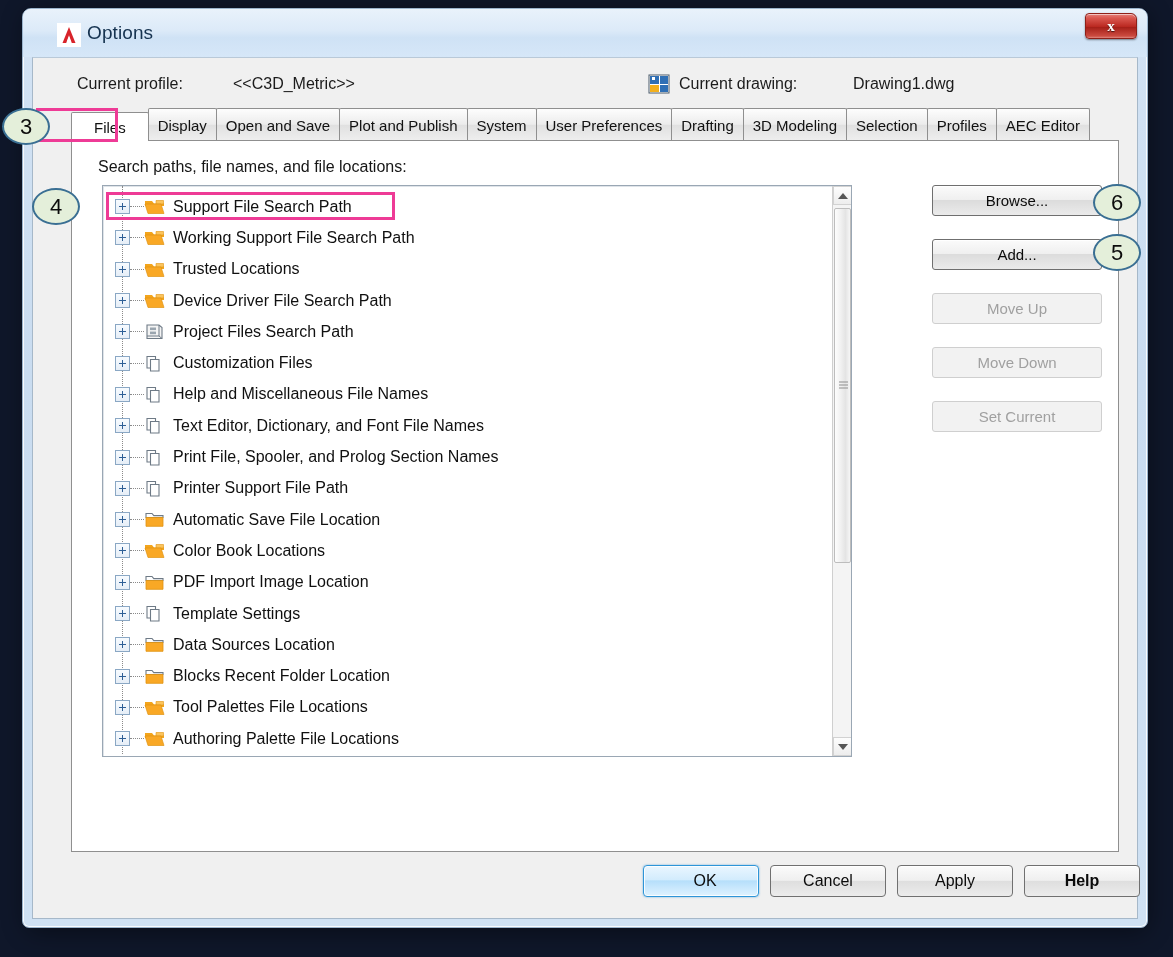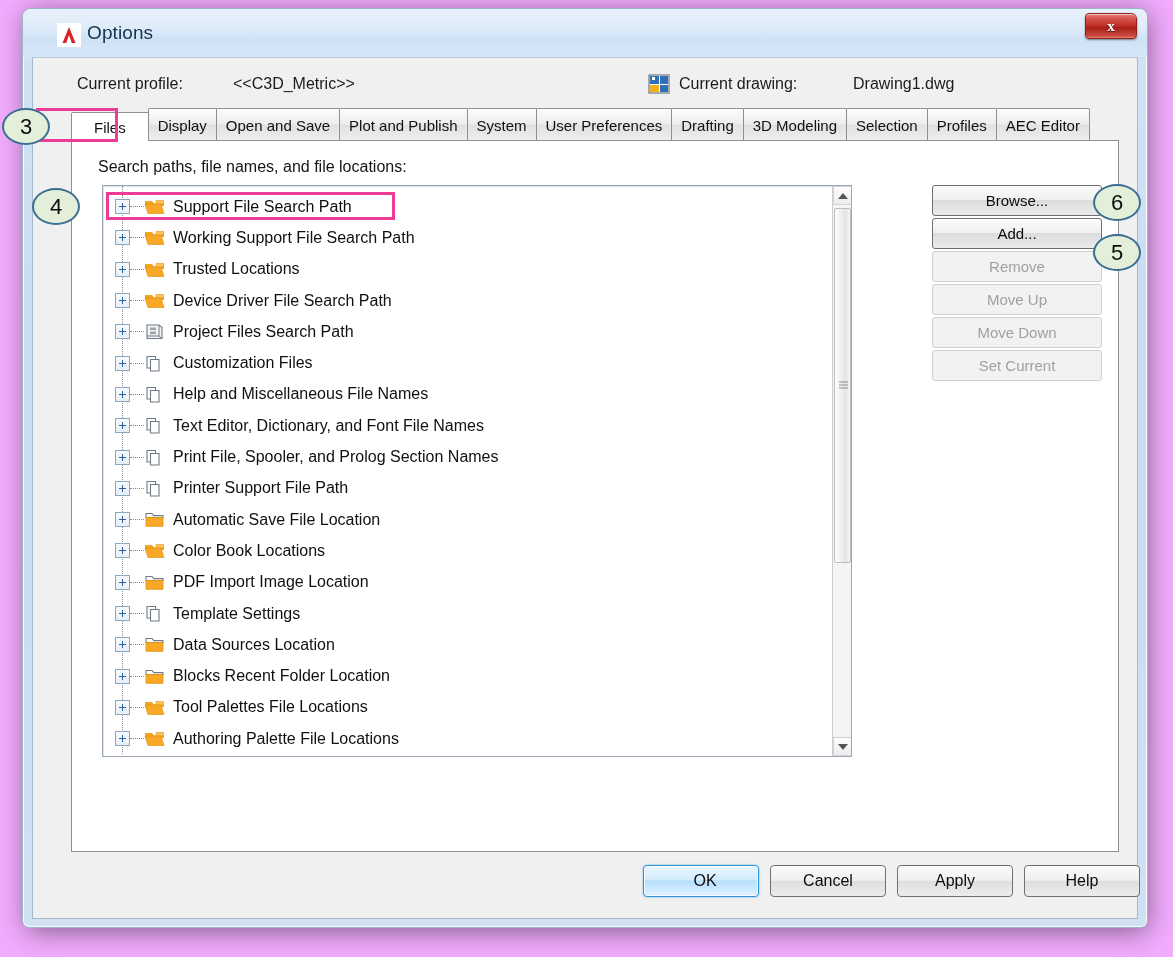--- a/index.html
+++ b/index.html
@@ -6,21 +6,21 @@
   html, body {
     margin: 0; padding: 0;
     width: 1173px; height: 957px;
     background: #ffffff;
     font-family: "Liberation Sans", sans-serif;
     overflow: hidden;
   }
   #root {
     position: relative;
     width: 1173px; height: 957px;
-    background: #f0abfc;
+    background: #0f172a;
   }
 
   
   .win-shadow {
     position: absolute;
     left: 26px; top: 12px;
     width: 1122px; height: 920px;
     border-radius: 10px;
     background: rgba(0,0,0,0.55);
     filter: blur(13px);
@@ -253,21 +253,21 @@
     display: block; height: 1px; background: #8d8d8d; margin-bottom: 2px;
   }
 
   
   .sidebtns { position: absolute; left: 860px; top: 44px; width: 170px; }
   .btn {
     width: 170px; height: 31px;
     font-size: 15px;
     display: flex; align-items: center; justify-content: center;
     border-radius: 3px;
-    margin-bottom: 2px;
+    margin-bottom: 23px;
     cursor: pointer;
     user-select: none;
   }
   .btn.enabled {
     background: linear-gradient(180deg,#fbfbfb 0%, #efefef 48%, #dcdcdc 50%, #ebebeb 100%);
     border: 1px solid #6f6f6f;
     color: #0b0b0b;
     box-shadow: inset 0 1px 0 rgba(255,255,255,.9);
   }
   .btn.disabled {
@@ -297,21 +297,21 @@
     user-select: none;
   }
   .fbtn.default {
     background: linear-gradient(180deg,#eaf6ff 0%, #d3ecfd 45%, #b6dffb 50%, #dff2ff 100%);
     border: 1px solid #2e95d8;
     box-shadow: inset 0 0 0 1px rgba(255,255,255,.85), 0 0 2px rgba(40,140,210,.7);
   }
   .b-ok     { left: 610px; padding-left: 8px; }
   .b-cancel { left: 737px; }
   .b-apply  { left: 864px; }
-  .b-help   { left: 991px; }
+  .b-help   { left: 991px; font-weight: bold; }
 
   
   .callout {
     position: absolute;
     width: 48px; height: 37px;
     border-radius: 50%;
     background: #e4efda;
     border: 2px solid #3a6f93;
     display: flex; align-items: center; justify-content: center;
     font-size: 22px;
@@ -652,23 +652,20 @@
         </div>
 
         <div class="sidebtns" id="sidebtn-host">
             <div class="btn enabled">
               <span>Browse...</span>
             </div>
             <div class="btn enabled">
               <span>Add...</span>
             </div>
             <div class="btn disabled">
-              <span>Remove</span>
-            </div>
-            <div class="btn disabled">
               <span>Move Up</span>
             </div>
             <div class="btn disabled">
               <span>Move Down</span>
             </div>
             <div class="btn disabled">
               <span>Set Current</span>
             </div>
           </div>
       </div>

